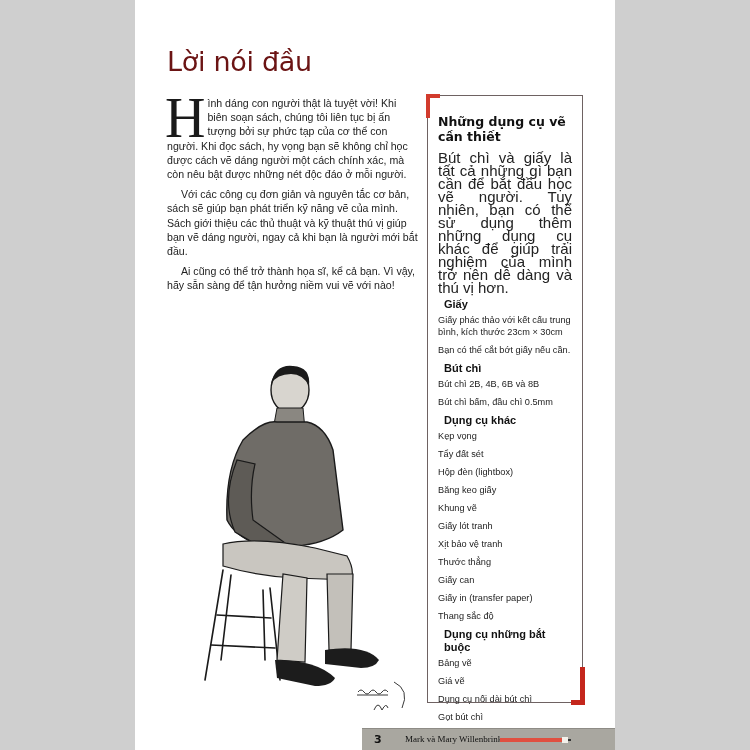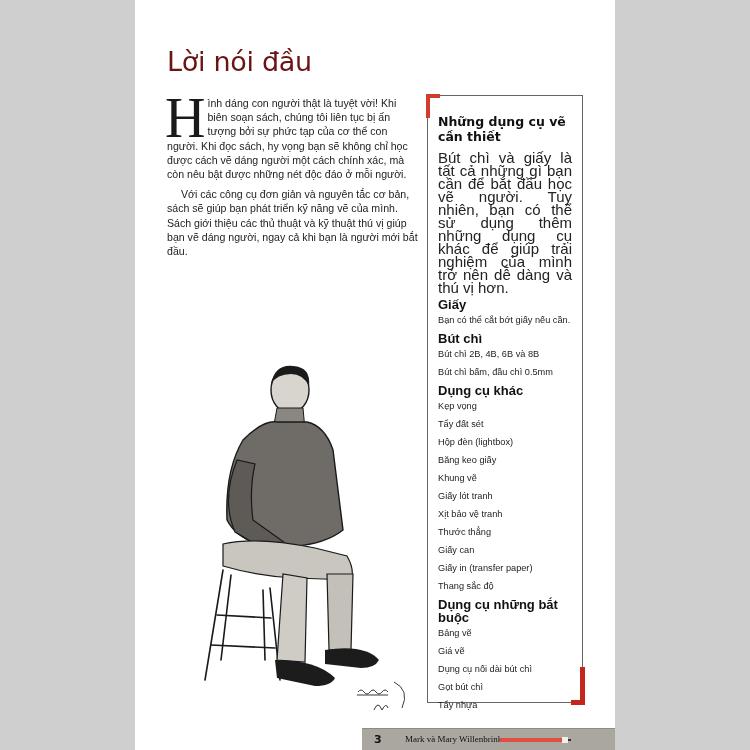--- a/index.html
+++ b/index.html
@@ -54,21 +54,21 @@
   }
   .corner-br {
     position: absolute; right: -3px; bottom: -3px; width: 14px; height: 38px;
     border-right: 5px solid #c4261c; border-bottom: 5px solid #c4261c;
   }
   .sb-title {
     font-family: "DejaVu Sans", sans-serif; font-weight: bold;
     font-size: 12.5px; line-height: 15px; color: #111; margin-bottom: 7px;
   }
   .sb-intro { font-size: 15px; line-height: 13px; color: #222; margin-bottom: 4px; text-align: justify; }
-  .sb-heading { font-size: 13px; font-weight: bold; line-height: 13px; color: #111; margin: 2px 0 3px; }
+  .sb-heading { font-size: 11px; font-weight: bold; line-height: 13px; color: #111; margin: 2px 6px 3px; }
   .sb-item { font-size: 9.2px; line-height: 12px; color: #222; margin-bottom: 6px; }
 
   .footer {
     position: absolute; left: 227px; top: 728px; width: 253px; height: 22px;
     background: #a9a7a0;
     border-top: 1px solid #8e8c86;
   }
   .page-num {
     position: absolute; left: 12px; top: 4px;
     font-family: "DejaVu Sans", sans-serif; font-weight: bold; font-size: 11px; color: #111;
@@ -92,20 +92,21 @@
 
 <div class="page">
 
   <h1 class="title">Lời nói đầu</h1>
 
   <div class="intro">
     <p class="first">
       <span class="dropcap">H</span><span>ình dáng con người thật là tuyệt vời! Khi biên soạn sách, chúng tôi liên tục bị ấn tượng bởi sự phức tạp của cơ thể con người. Khi đọc sách, hy vọng bạn sẽ không chỉ học được cách vẽ dáng người một cách chính xác, mà còn nêu bật được những nét độc đáo ở mỗi người.</span>
     </p>
     <p>Với các công cụ đơn giản và nguyên tắc cơ bản, sách sẽ giúp bạn phát triển kỹ năng vẽ của mình. Sách giới thiệu các thủ thuật và kỹ thuật thú vị giúp bạn vẽ dáng người, ngay cả khi bạn là người mới bắt đầu.</p>
+    <p>Ai cũng có thể trở thành họa sĩ, kể cả bạn. Vì vậy, hãy sẵn sàng để tận hưởng niềm vui vẽ với nào!</p>
   </div>
 
   <svg class="drawing" viewBox="0 0 260 330">
     <g stroke="#1a1a1a" fill="none" stroke-width="1.6" stroke-linecap="round">
 
       <line x1="58" y1="210" x2="40" y2="320"></line>
       <line x1="105" y1="228" x2="115" y2="320"></line>
       <line x1="66" y1="215" x2="56" y2="300"></line>
       <line x1="98" y1="230" x2="100" y2="300"></line>
       <line x1="52" y1="255" x2="106" y2="258"></line>
@@ -143,20 +144,21 @@
   </svg>
 
   <div class="sidebar">
     <div class="corner-tl"></div>
     <div class="corner-br"></div>
 
     <h2 class="sb-title">Những dụng cụ vẽ cần thiết</h2>
     <p class="sb-intro">Bút chì và giấy là tất cả những gì bạn cần để bắt đầu học vẽ người. Tuy nhiên, bạn có thể sử dụng thêm những dụng cụ khác để giúp trải nghiệm của mình trở nên dễ dàng và thú vị hơn.</p>
 
     <div class="sb-heading">Giấy</div>
+    <div class="sb-item">Giấy phác thảo với kết cấu trung bình, kích thước 23cm × 30cm</div>
     <div class="sb-item">Bạn có thể cắt bớt giấy nếu cần.</div>
 
     <div class="sb-heading">Bút chì</div>
     <div class="sb-item">Bút chì 2B, 4B, 6B và 8B</div>
     <div class="sb-item">Bút chì bấm, đầu chì 0.5mm</div>
 
     <div class="sb-heading">Dụng cụ khác</div>
     <div class="sb-item">Kẹp vọng</div>
     <div class="sb-item">Tẩy đất sét</div>
     <div class="sb-item">Hộp đèn (lightbox)</div>

